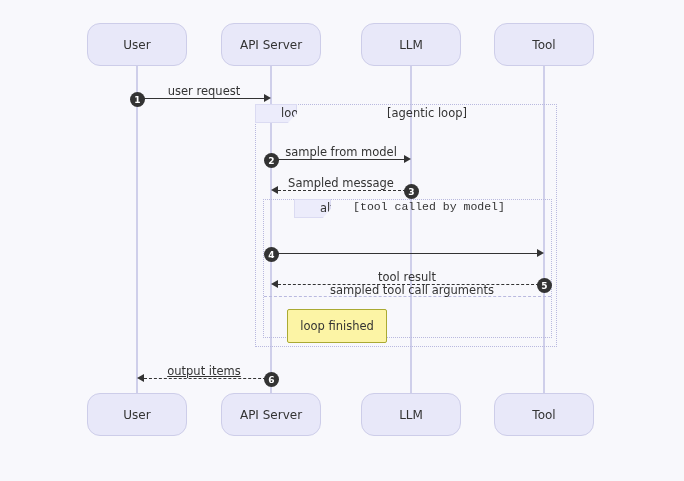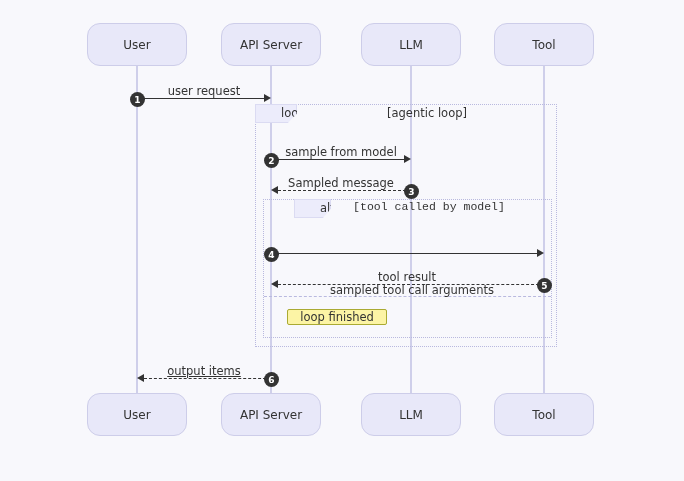--- a/index.html
+++ b/index.html
@@ -80,21 +80,21 @@
   </div>
   <div class="cond" style="left:297px;top:106px;width:260px;">[agentic loop]</div>
 
   <div class="frame" style="left:263px;top:199px;width:289px;height:139px;"></div>
   <div class="tab" style="left:263px;top:199px;width:37px;height:19px;margin-left:31px;">
     <span>alt</span>
   </div>
   <div class="cond" style="left:303px;top:200px;width:252px;font-family:Liberation Mono, monospace;">[tool called by model]</div>
   <div class="divider" style="left:264px;top:296px;width:287px;"></div>
 
-  <div class="note" style="left:287px;top:309px;width:100px;height:16px;">
+  <div class="note" style="left:287px;top:309px;width:100px;height:34px;">
     <span>loop finished</span>
   </div>
 
   <div class="mlabel" style="left:129px;top:84px;width:150px;">user request</div>
   <div class="aline" style="left:137px;top:98px;width:127px;"></div>
   <div class="ah right" style="left:264px;top:94px;"></div>
   <div class="num" style="left:130px;top:92px;">1</div>
 
   <div class="mlabel" style="left:266px;top:145px;width:150px;">sample from model</div>
   <div class="aline" style="left:271px;top:159px;width:133px;"></div>

